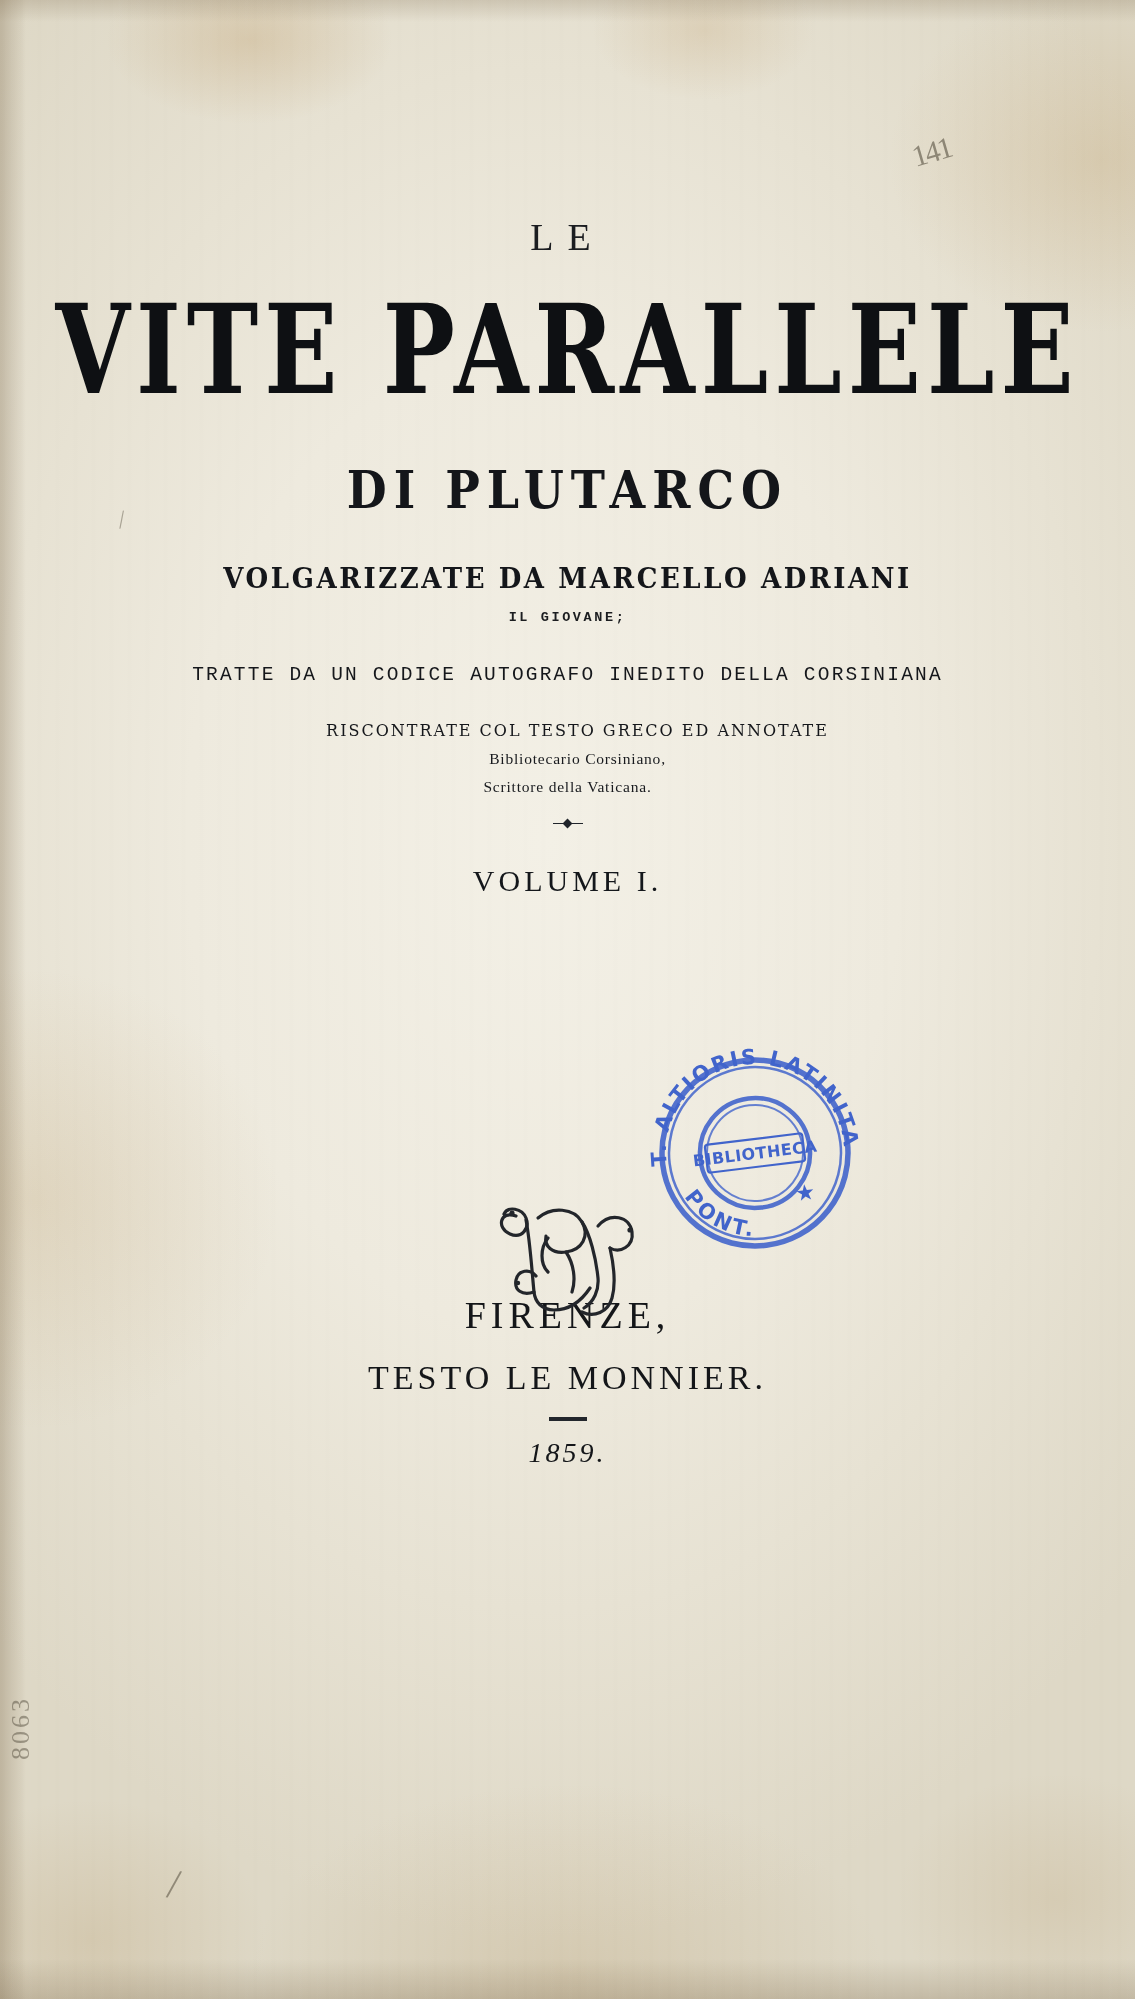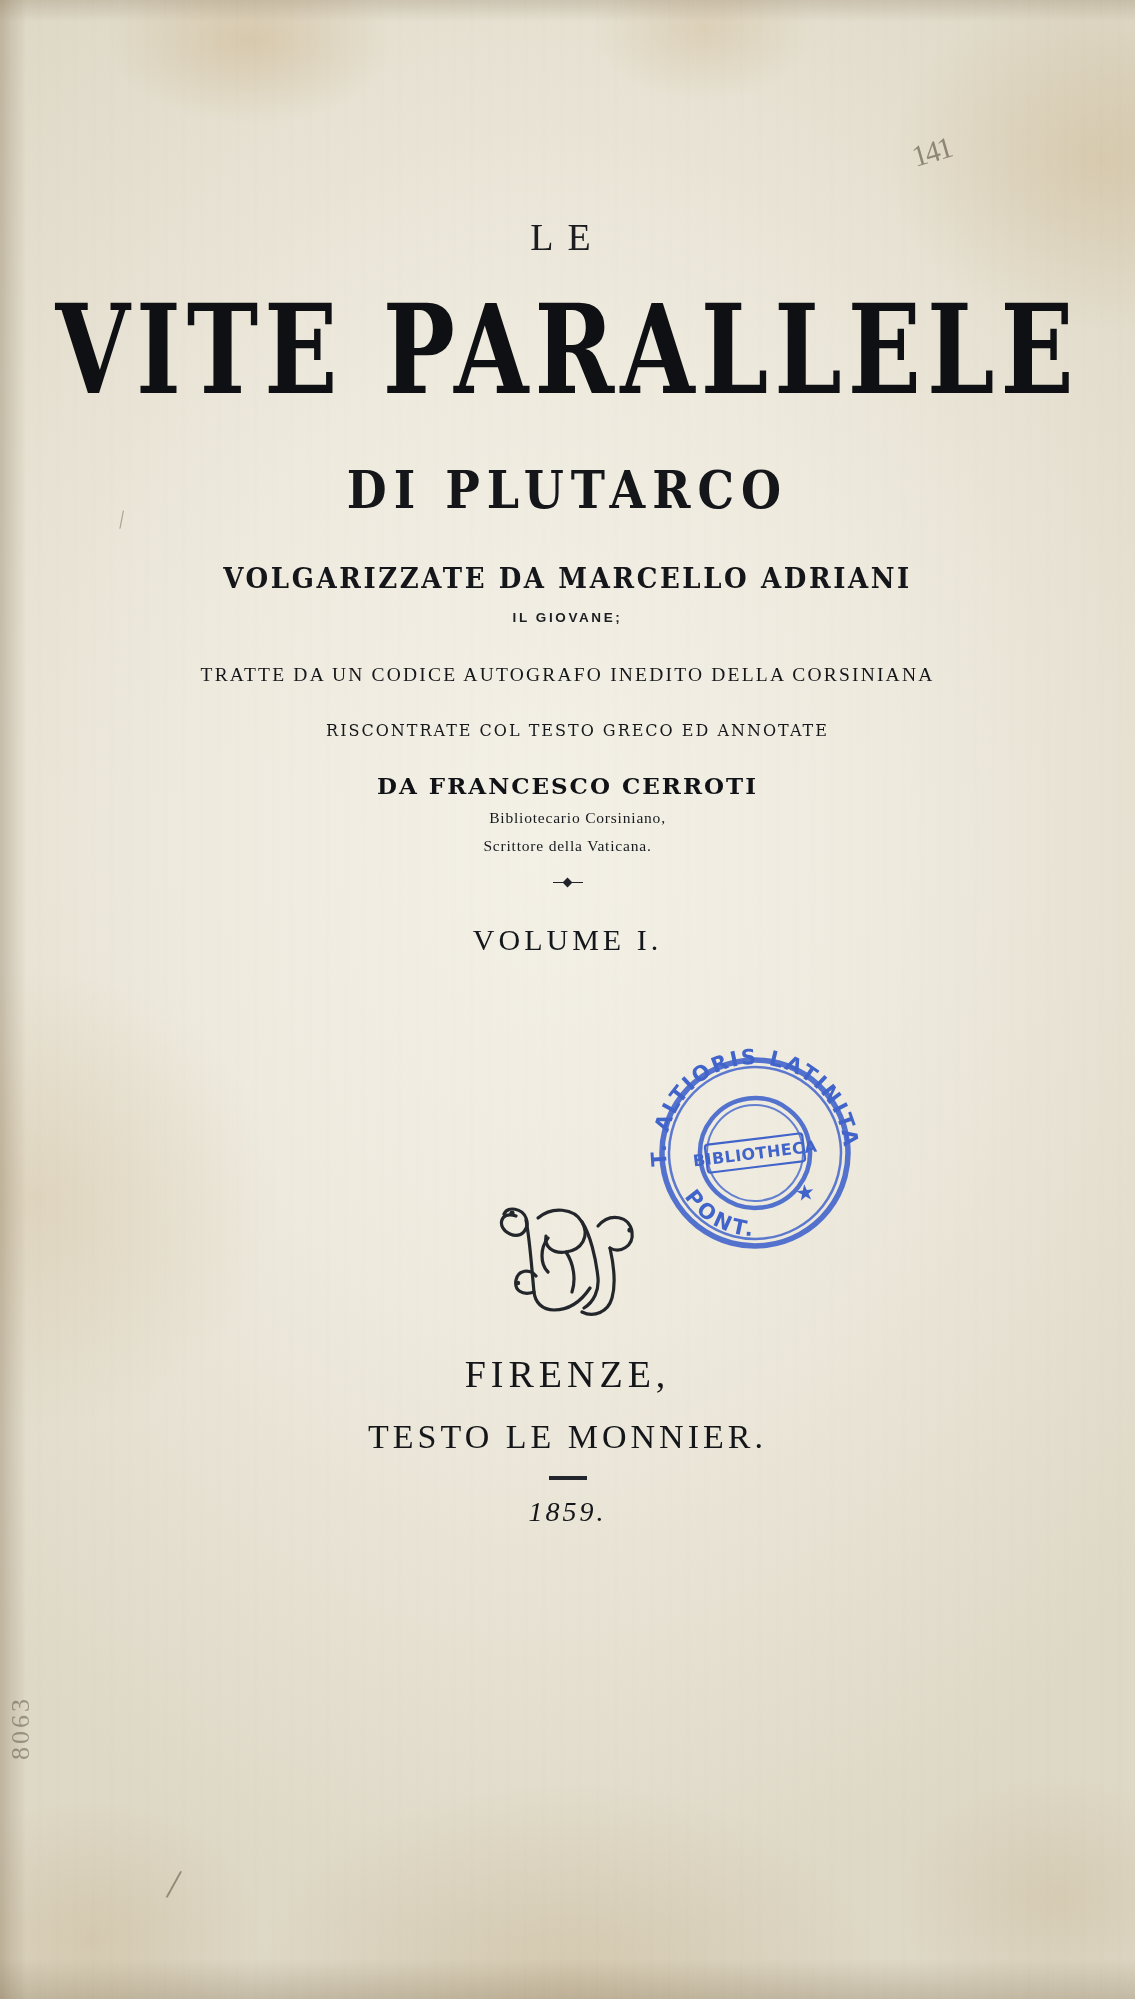--- a/index.html
+++ b/index.html
@@ -114,28 +114,28 @@
     font-weight: 700;
     font-family: "DejaVu Serif", serif;
     color: #14161a;
     transform: scaleY(1.06);
   }
   .l-giovane {
     margin-top: 17px;
     font-size: 13.5px;
     letter-spacing: 2.6px;
     font-weight: 700;
-    font-family: Liberation Sans, sans-serif;
+    font-family: Liberation Mono, monospace;
     color: #1b1d20;
   }
   .l-tratte {
     margin-top: 39px;
     font-size: 19.5px;
     letter-spacing: 2.2px;
-    font-family: Liberation Serif, serif;
+    font-family: Liberation Mono, monospace;
     color: #15171b;
   }
   .l-riscontrate {
     margin-top: 35px;
     font-size: 16px;
     letter-spacing: 2.0px;
     font-family: "DejaVu Serif", serif;
     color: #15171b;
     padding-left: 20px;
   }
@@ -298,21 +298,20 @@
     <div class="l-author-of">DI PLUTARCO</div>
 
     <div class="l-volg">VOLGARIZZATE DA MARCELLO ADRIANI</div>
 
     <div class="l-giovane">IL GIOVANE;</div>
 
     <div class="l-tratte">TRATTE DA UN CODICE AUTOGRAFO INEDITO DELLA CORSINIANA</div>
 
     <div class="l-riscontrate">RISCONTRATE COL TESTO GRECO ED ANNOTATE</div>
 
-    <div class="l-cerroti">DA FRANCESCO CERROTI</div>
     <div class="l-bibliotecario">Bibliotecario Corsiniano,</div>
 
     <div class="l-scrittore">Scrittore della Vaticana.</div>
 
     <div class="rule-diamond">
         <b></b>
         <i></i>
       </div>
 
     <div class="l-volume">VOLUME I.</div>

